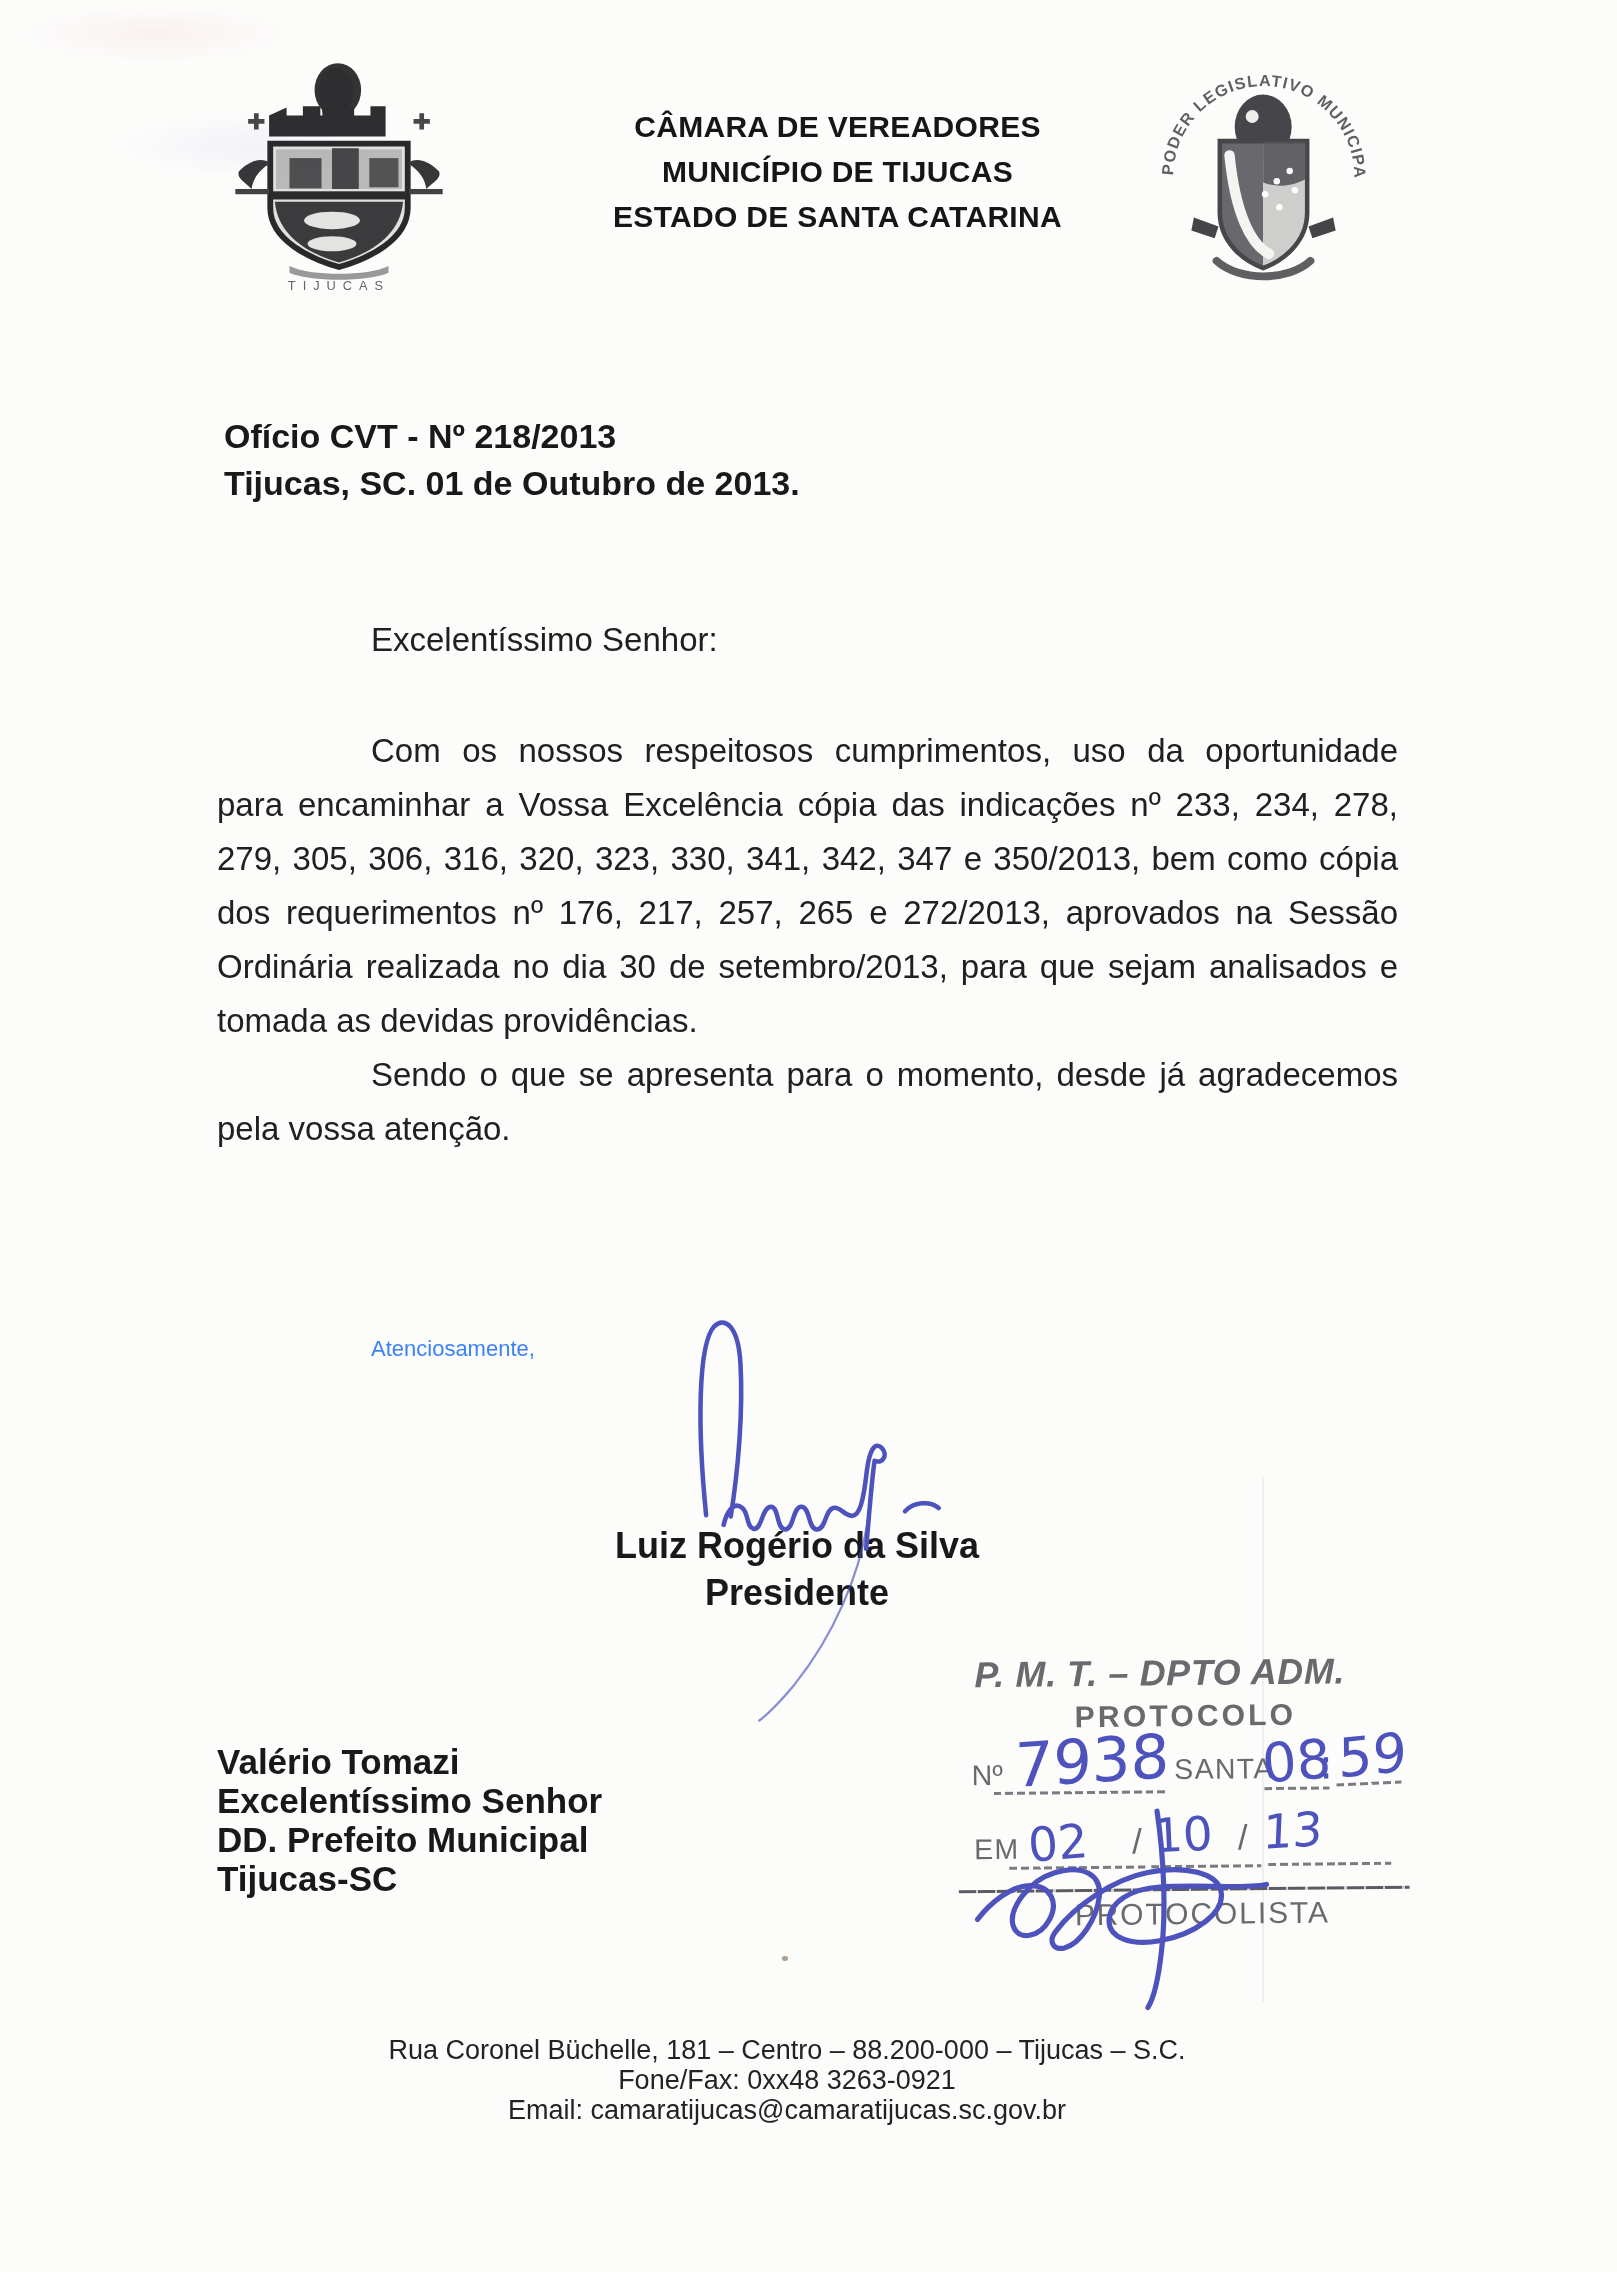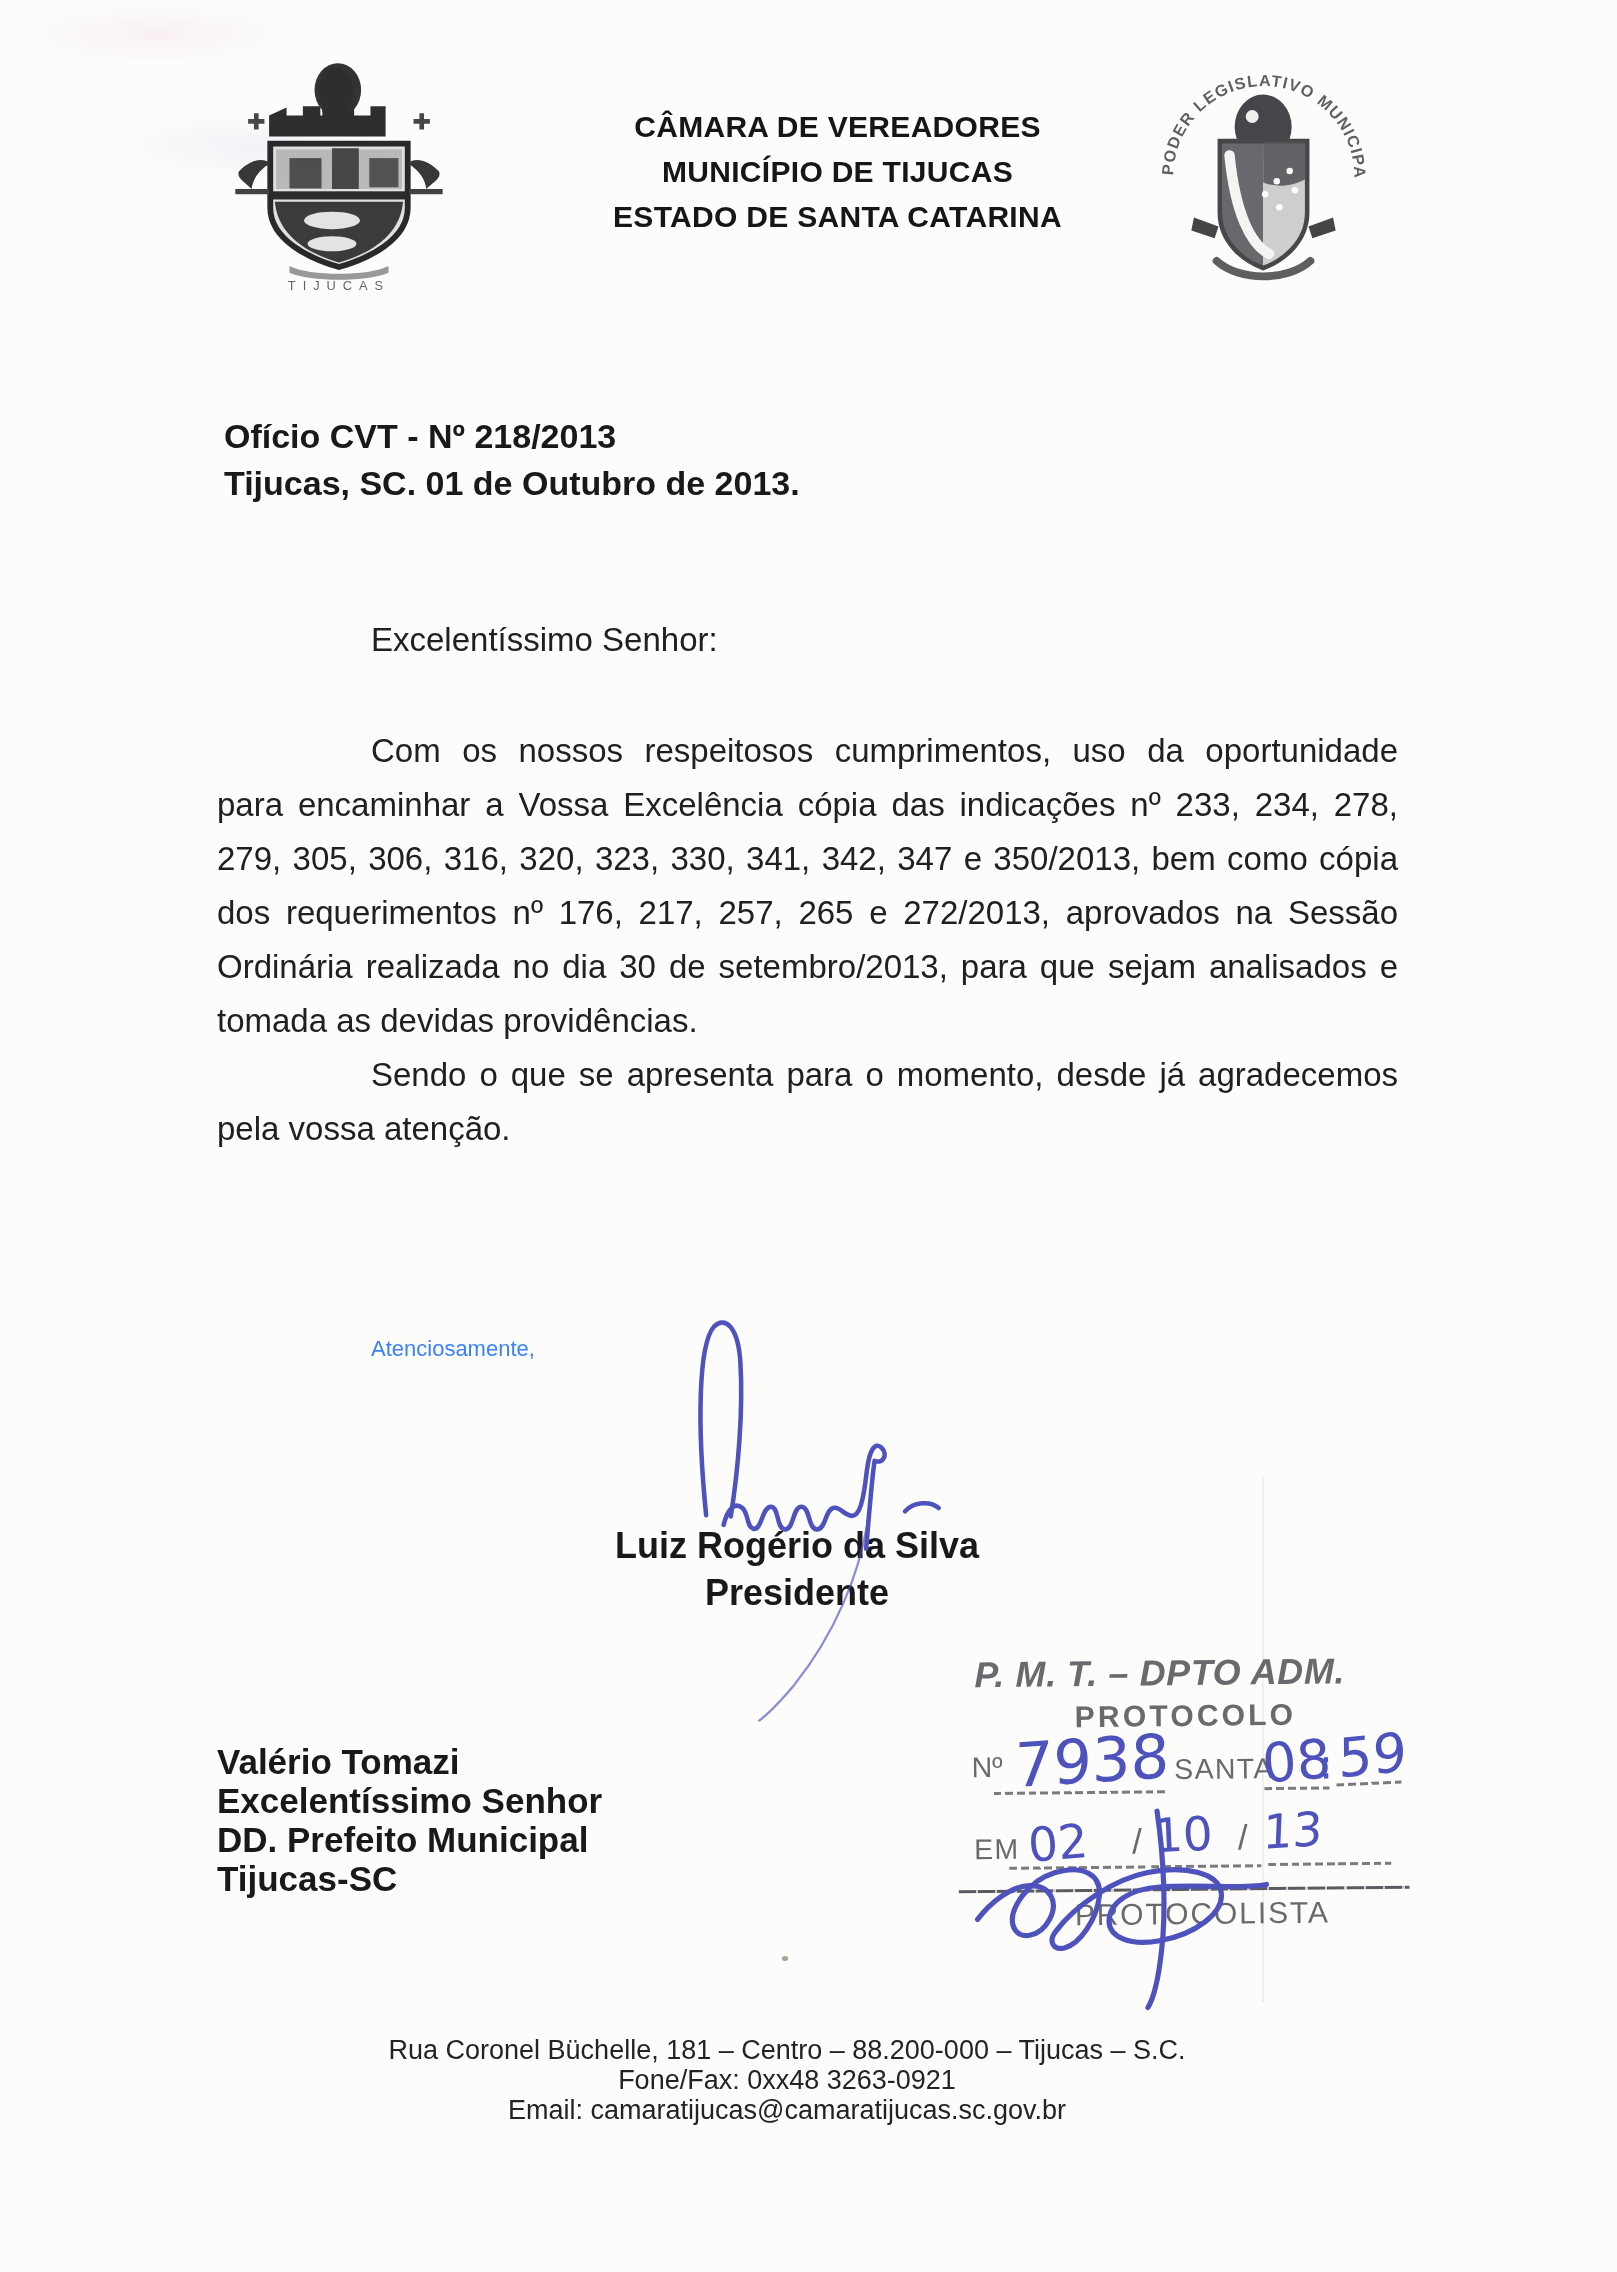--- a/index.html
+++ b/index.html
@@ -32,21 +32,21 @@
   .signer{
     left:570px;top:1522px;width:454px;text-align:center;
     font-weight:bold;font-size:36px;line-height:47px;color:#19191b;z-index:2;
   }
   
   .stamp{left:953px;top:1651px;width:460px;height:376px;z-index:3;transform:rotate(-.6deg);}
   .stamp .g{position:absolute;color:#5d5d63;opacity:.92;white-space:nowrap;}
   .stamp .pen{position:absolute;color:#4d52bd;white-space:nowrap;font-family:"DejaVu Sans",sans-serif;}
   .st-dept{left:23px;top:1.3px;font-size:36px;font-weight:bold;font-style:italic;letter-spacing:0.6px;}
   .st-label{left:123px;top:48px;font-size:30px;font-weight:bold;letter-spacing:3.2px;}
-  .st-no{left:19.4px;top:98px;font-size:28.5px;text-align:center;}
+  .st-no{left:19.4px;top:106px;font-size:28.5px;text-align:center;}
   .st-no-val{left:62px;top:73px;font-size:61px;transform:rotate(-3deg) skewX(-4deg);}
   .st-hora{left:222px;top:102px;font-size:28.5px;letter-spacing:1.3px;}
   .st-h{left:310px;top:80px;font-size:54px;transform:rotate(-4deg);}
   .st-colon{left:367px;top:91px;font-size:41px;}
   .st-m{left:386px;top:75px;font-size:54px;transform:rotate(-5deg) skewX(-5deg);}
   .st-em{left:21px;top:180px;font-size:28.5px;letter-spacing:1.3px;}
   .st-day{left:75px;top:163px;font-size:47px;transform:rotate(-4deg);}
   .st-sl1{left:179px;top:170px;font-size:35px;}
   .st-month{left:200px;top:156px;font-size:47px;transform:rotate(-2deg);}
   .st-sl2{left:285px;top:167px;font-size:35px;}

